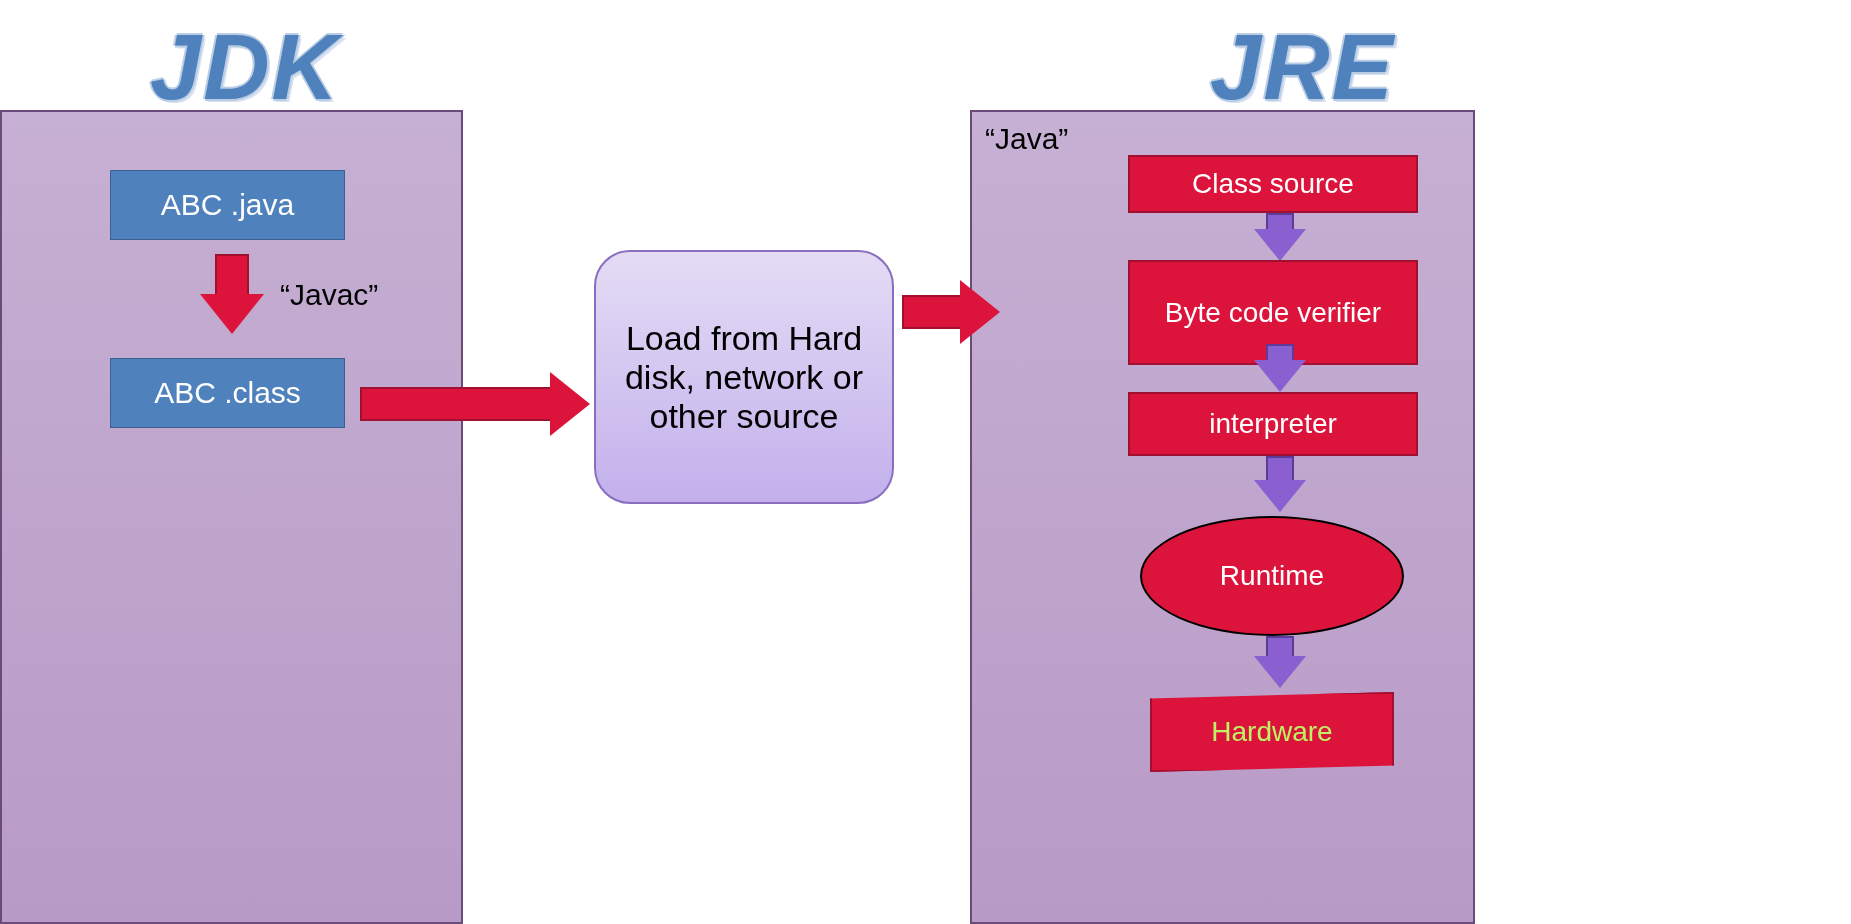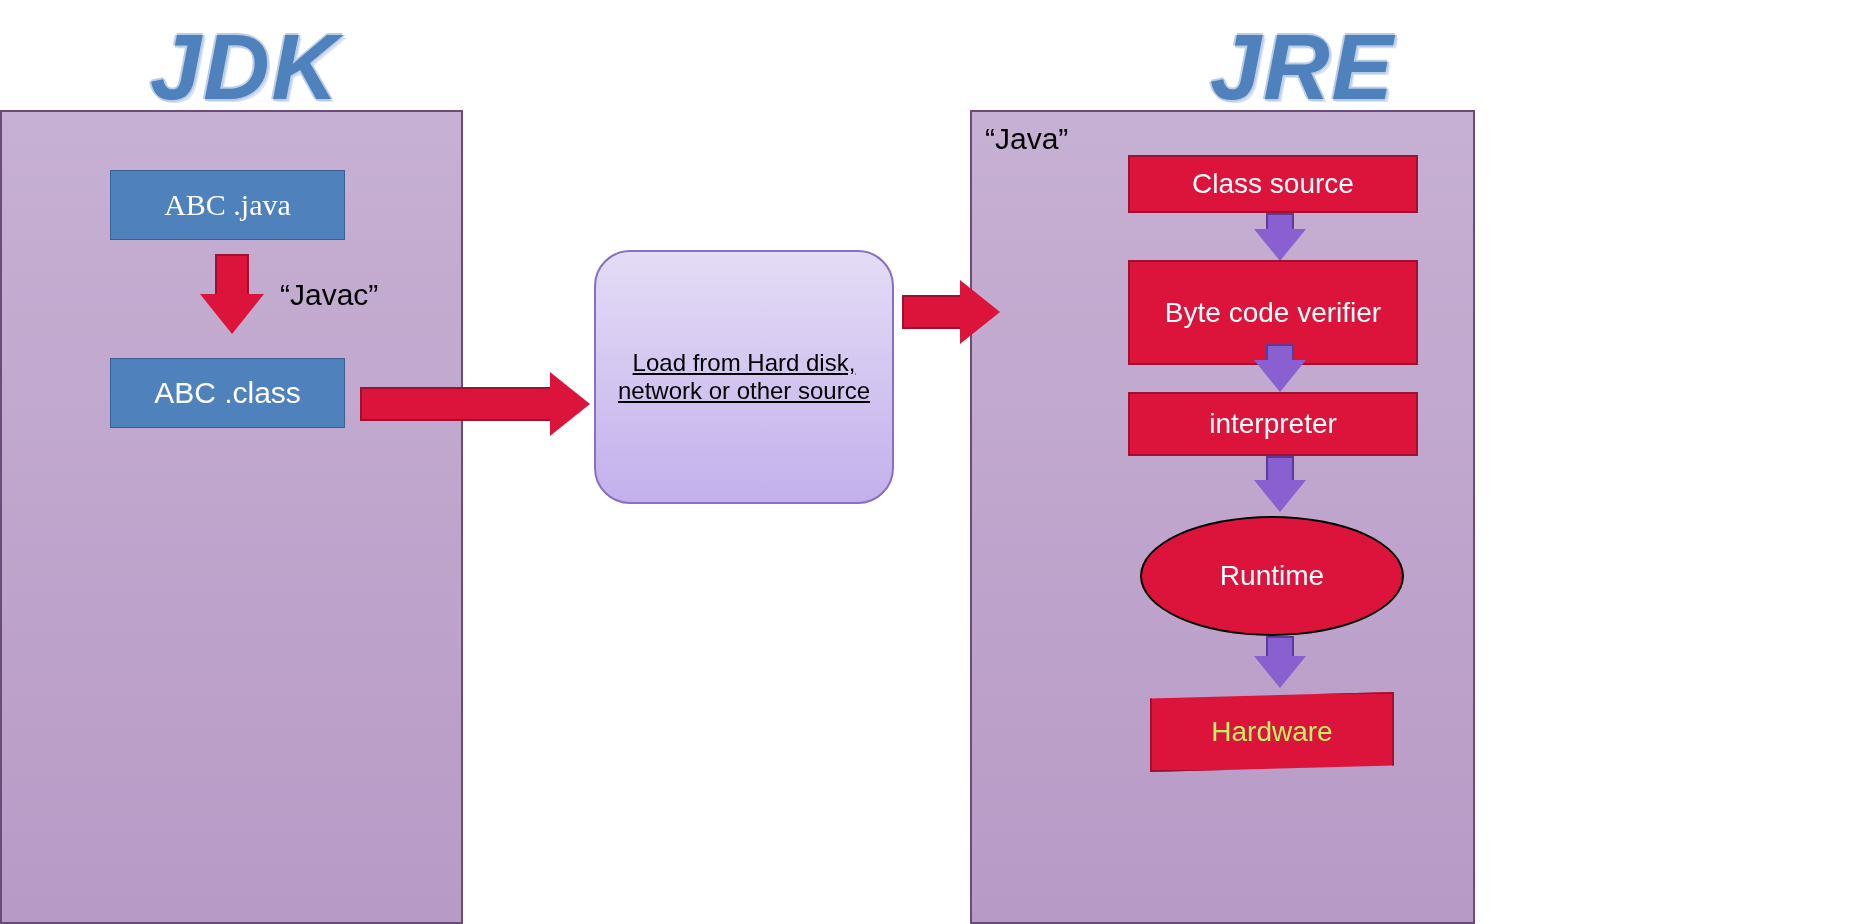--- a/index.html
+++ b/index.html
@@ -70,27 +70,26 @@
     align-items: center;
     justify-content: center;
     clip-path: polygon(0% 8%, 100% 0%, 100% 92%, 0% 100%);
   }
   .rounded-box {
     position: absolute;
     background: linear-gradient(180deg, #e4dcf5 0%, #c3b0ec 100%);
     border: 2px solid #8a6fbf;
     border-radius: 36px;
     color: #000000;
-    font-size: 24px;
+    font-size: 34px;
     display: flex;
     align-items: center;
     justify-content: center;
     text-align: center;
     padding: 20px;
-    text-decoration: underline;
   }
   .label {
     position: absolute;
     font-size: 30px;
     color: #000;
   }
   
   .red-arrow-right {
     position: absolute;
     display: flex;
@@ -152,21 +151,21 @@
 <body>
 
 <div class="big-title" style="left:150px; top:15px;">JDK</div>
 
 <div class="big-title" style="left:1210px; top:15px;">JRE</div>
 
 <div class="panel" style="left:0px; top:110px; width:463px; height:814px;"></div>
 
 <div class="panel" style="left:970px; top:110px; width:505px; height:814px;"></div>
 
-<div class="blue-box" style="left:110px; top:170px; width:235px; height:70px;font-family:Liberation Serif, serif;">ABC .java</div>
+<div class="blue-box" style="left:110px; top:170px; width:235px; height:70px;">ABC .java</div>
 
 <div class="red-arrow-down" style="left:200px; top:254px;">
   <div class="shaft" style="height:40px;"></div>
   <div class="head"></div>
 </div>
 
 <div class="label" style="left:280px; top:278px;">“Javac”</div>
 
 <div class="blue-box" style="left:110px; top:358px; width:235px; height:70px;">ABC .class</div>
 

